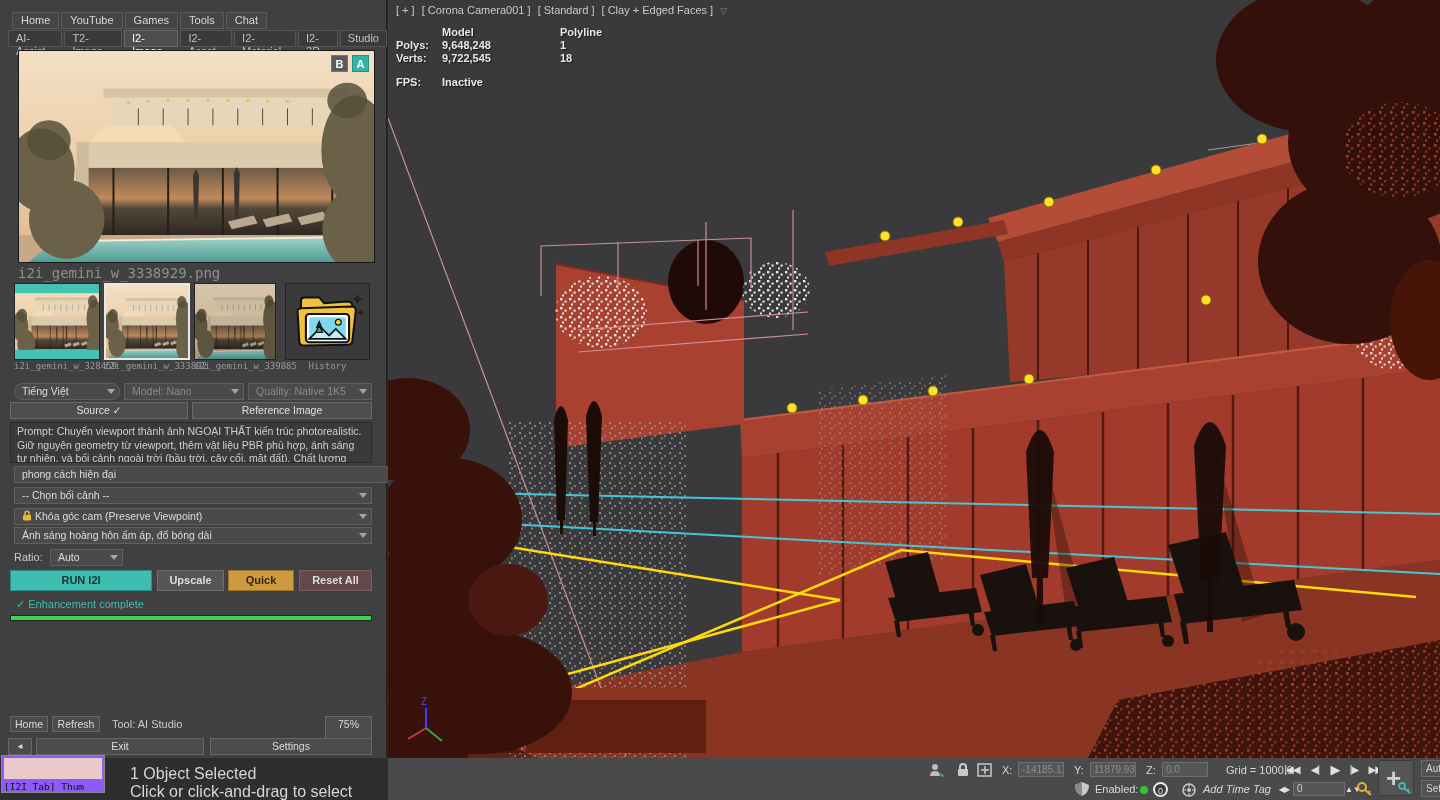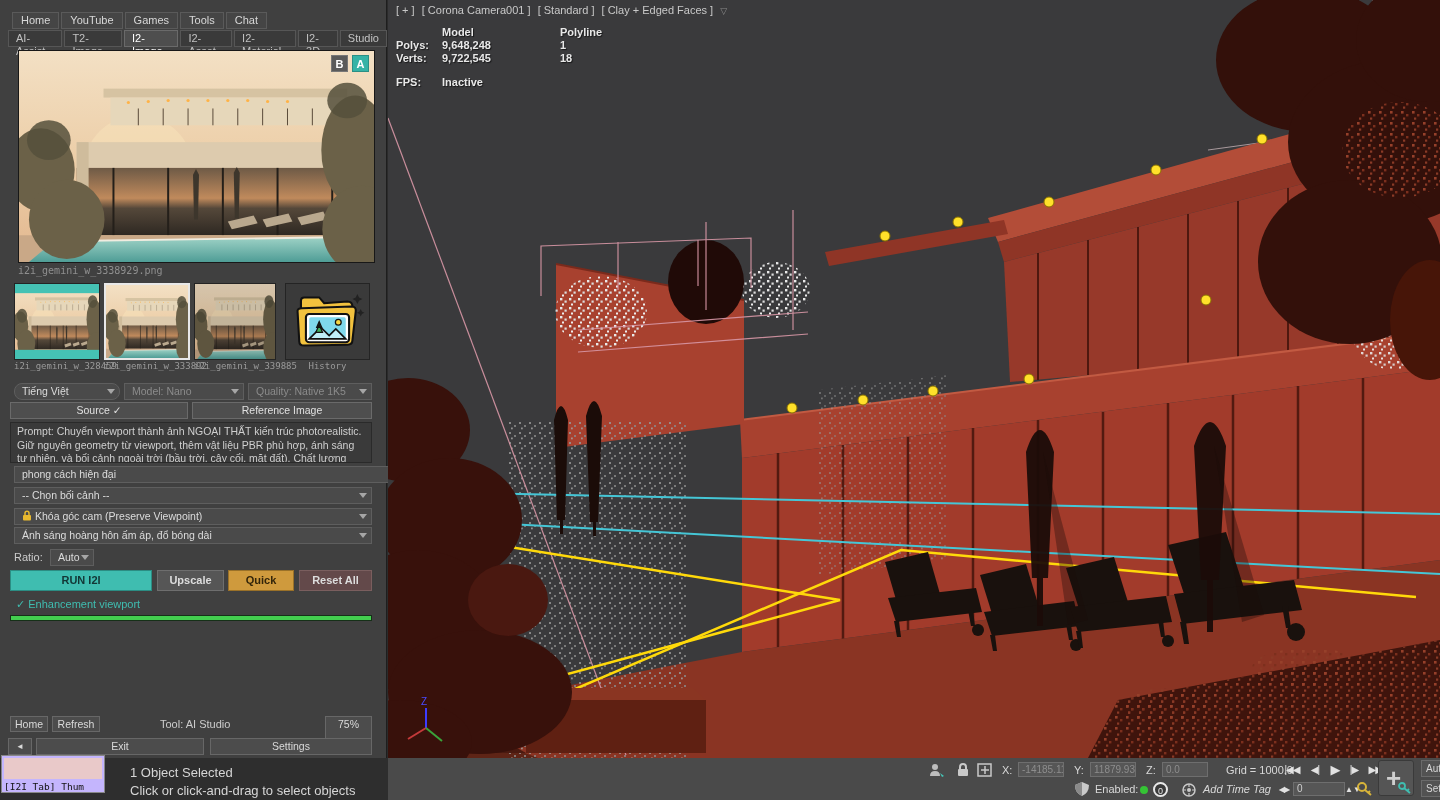--- a/index.html
+++ b/index.html
@@ -18,21 +18,21 @@
   .tool-tab.active { background:#4e4e4e; color:#ffffff; border-color:#6a6a6a; }
 
   #preview-box { position:absolute; left:18px; top:50px; width:357px; height:213px;
     border:1px solid #181818; background:#222; }
   #preview-box svg { display:block; }
   .ba-btn { position:absolute; top:4px; width:17px; height:17px; font-size:11px; font-weight:bold;
     color:#fff; text-align:center; line-height:17px; border:1px solid #777; }
   #btn-b { right:26px; background:#5a5a5a; }
   #btn-a { right:5px;  background:#35b3a6; border-color:#2a8f85; }
   #preview-filename { position:absolute; left:10px; top:263px; width:367px; height:15px;
-    color:#8f8f8f; font-family:"DejaVu Sans Mono", monospace; font-size:10px; padding:2px 8px; }
+    color:#8f8f8f; font-family:"DejaVu Sans Mono", monospace; font-size:14px; padding:2px 8px; }
 
   .thumb { position:absolute; top:283px; height:77px; border:1px solid #242424; overflow:hidden; background:#333; }
   .thumb svg { display:block; }
   .thumb-label { position:absolute; top:361px; height:12px; color:#9a9a9a; font-size:9px;
     font-family:"DejaVu Sans Mono", monospace; text-align:center; }
 
   .dd { position:absolute; height:17px; background:#4a4a4a; border:1px solid #5e5e5e;
     color:#dcdcdc; font-size:10.5px; line-height:15px; padding:0 16px 0 7px; }
   .dd.dim { color:#8b8b8b; }
   .dd .chev { position:absolute; right:4px; top:5px; width:0; height:0;
@@ -45,29 +45,29 @@
 
   .actbtn { position:absolute; top:570px; height:21px; font-size:11px; font-weight:bold;
     text-align:center; line-height:19px; border:1px solid #2c2c2c; }
   #status-line { position:absolute; left:16px; top:598px; color:#3fbdb0; font-size:11px; }
   #progress { position:absolute; left:10px; top:615px; width:362px; height:6px;
     background:#1f3a22; border:1px solid #163018; }
   #progress .fill { height:100%; width:100%; background:#43cf4f; }
 
   .footbtn { position:absolute; background:#4c4c4c; border:1px solid #676767; color:#dadada;
     font-size:10.5px; text-align:center; }
-  #tool-label { position:absolute; left:112px; top:718px; color:#cccccc; font-size:11px;margin-left:48px; }
+  #tool-label { position:absolute; left:112px; top:718px; color:#cccccc; font-size:11px; }
 
   #panel-status { position:absolute; left:0; top:758px; width:388px; height:42px; background:#2e2e2e; }
-  #tooltip-card { position:absolute; left:1px; top:-3px; width:104px; height:38px; background:#c4b5fd;
+  #tooltip-card { position:absolute; left:1px; top:-3px; width:104px; height:38px; background:#8b5cf6;
     border:1px solid #888; }
   #tooltip-card .swatch { height:21px; margin:2px; background:#e9c9c9; }
   #tooltip-card .txt { font-family:"DejaVu Sans Mono", monospace; font-size:9.5px; color:#111;
     padding:0 2px; white-space:nowrap; overflow:hidden; }
-  .statline { position:absolute; left:130px; color:#d6d6d6; font-size:13px; }
+  .statline { position:absolute; left:130px; color:#d6d6d6; font-size:16px; }
 
   
   #viewport { position:absolute; left:388px; top:0; width:1052px; height:758px; background:#3a3a3c; }
   #viewport svg.scene { position:absolute; left:0; top:0; }
   #vp-header { position:absolute; left:8px; top:4px; color:#c9c9c9; font-size:11px; }
   #vp-header span { margin-right:4px; }
   #vp-menu-tri { color:#8a8a8a; font-size:9px; }
   #vp-stats { position:absolute; left:8px; top:26px; color:#e8e8e8; font-size:11px; font-weight:bold;
     text-shadow:1px 1px 1px rgba(0,0,0,.6); }
   #vp-stats .row { display:grid; grid-template-columns:46px 118px 60px; margin-bottom:1px; }
@@ -286,33 +286,33 @@
   <div class="dd" style="left:14px; top:487px; width:358px;">
     <span>-- Chọn bối cảnh --</span>
     <span class="chev"></span>
   </div>
   <div class="dd" style="left:14px; top:527px; width:358px;">
     <span>Ánh sáng hoàng hôn ấm áp, đổ bóng dài</span>
     <span class="chev"></span>
   </div>
 
   <div class="abs" style="left:14px; top:551px; color:#cccccc; font-size:11px;">Ratio:</div>
-  <div class="dd" style="left:50px; top:549px; width:44px;">
+  <div class="dd" style="left:50px; top:549px; width:73px;">
     <span>Auto</span>
     <span class="chev"></span>
   </div>
 
   <div class="actbtn" style="left:10px; width:142px; background:#3fbdb0; color:#123635; border-color:#2b8d83;">RUN I2I</div>
   <div class="actbtn" style="left:157px; width:67px; background:#565656; color:#dddddd; border-color:#6e6e6e;">Upscale</div>
   <div class="actbtn" style="left:228px; width:66px; background:#cf9a3d; color:#33250a; border-color:#9a7128;">Quick</div>
   <div class="actbtn" style="left:299px; width:73px; background:#63494a; color:#dddddd; border-color:#7a5e5e;">Reset All</div>
 
   <div id="status-line">
     <span>✓</span>
-    <span>Enhancement viewport</span>
+    <span>Enhancement complete</span>
   </div>
   <div id="progress">
       <div class="fill"></div>
     </div>
 
   <div class="footbtn" style="left:10px; top:716px; width:38px; height:16px; line-height:14px;">Home</div>
   <div class="footbtn" style="left:52px; top:716px; width:48px; height:16px; line-height:14px;">Refresh</div>
   <div id="tool-label">Tool: AI Studio</div>
   <div class="footbtn" style="left:325px; top:716px; width:47px; height:24px; line-height:14px;">75%</div>
 

